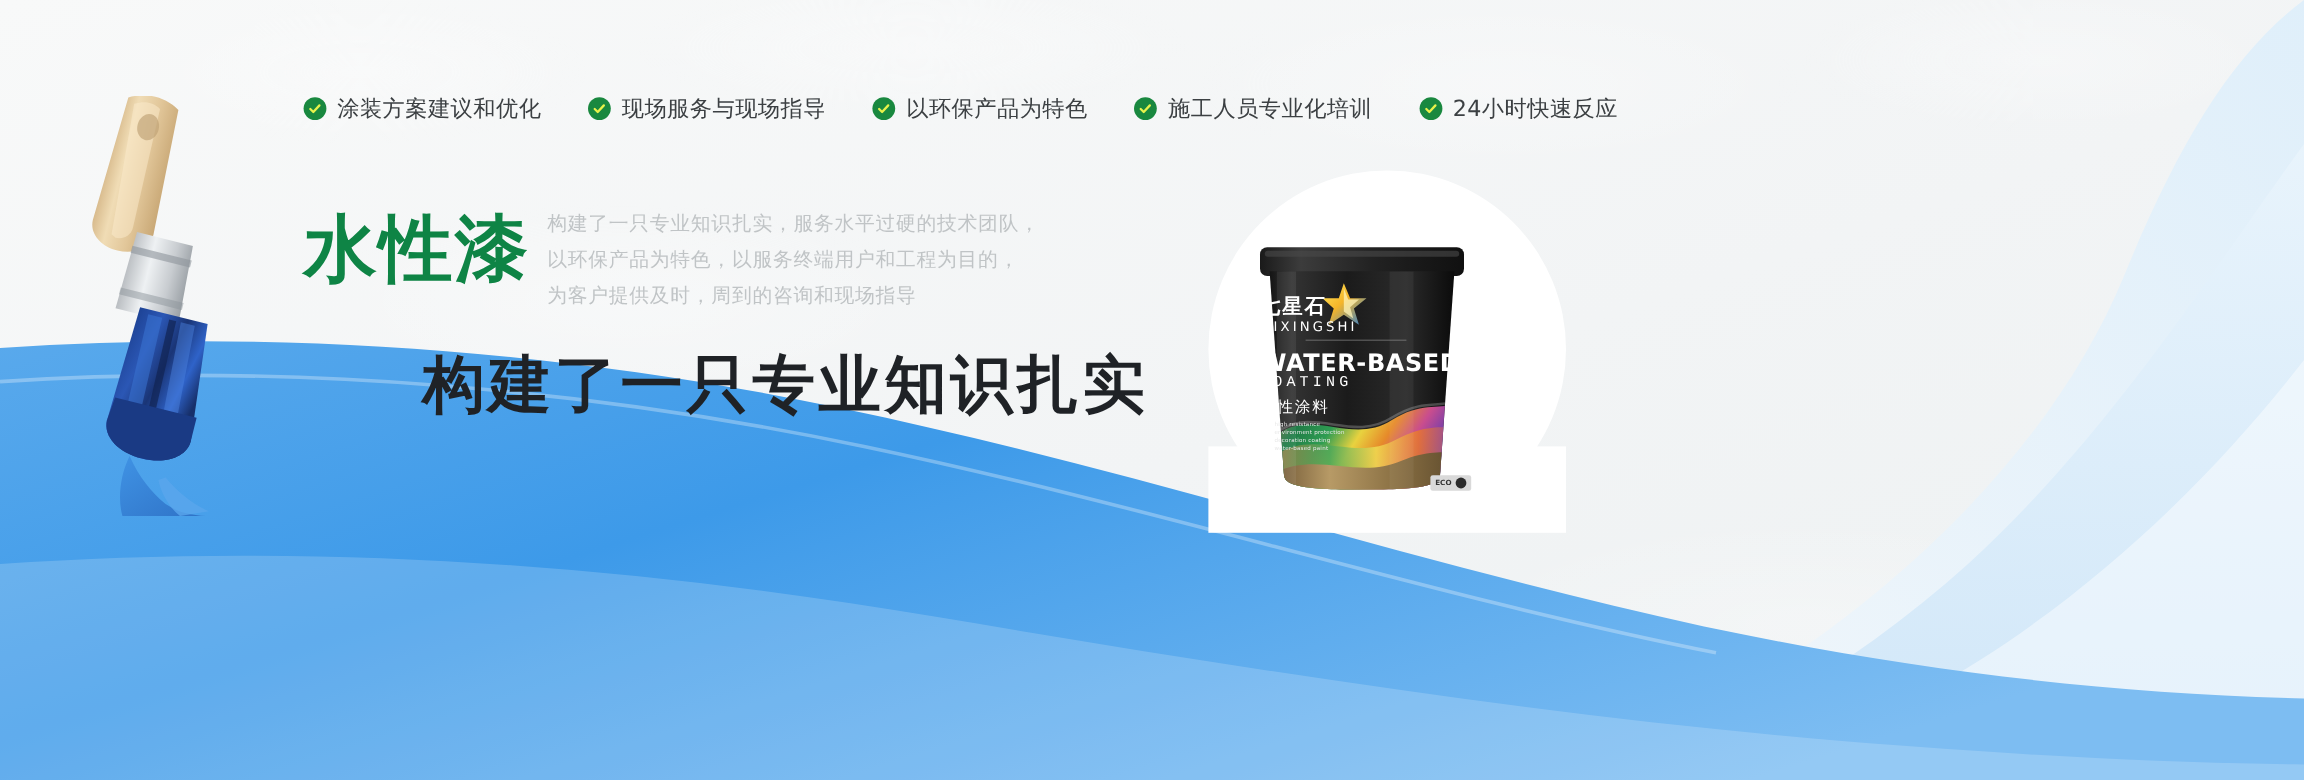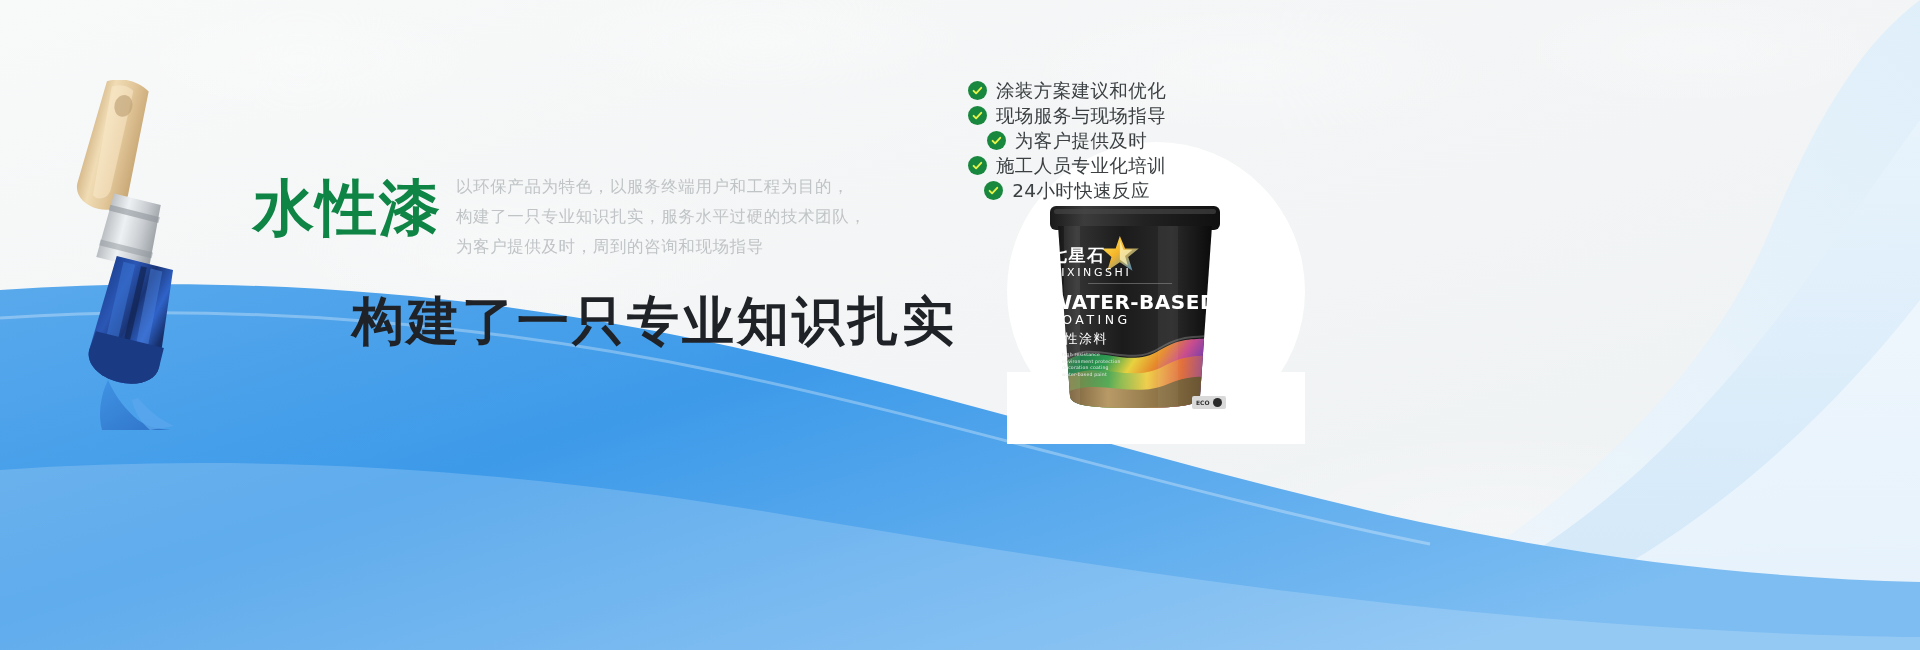--- a/index.html
+++ b/index.html
@@ -16,24 +16,23 @@
     overflow:hidden;
     background:linear-gradient(160deg,#f7f8f8 0%,#f2f4f4 45%,#eef1f1 100%);
   }
 
   
   .bg-svg { position:absolute; left:0; top:0; width:1920px; height:650px; }
 
   
   .feature-row {
     position:absolute; left:0; top:78px; width:1920px;
-    display:flex; align-items:center; justify-content:flex-start;
+    display:flex; justify-content:flex-start;
     padding-left:253px;
     z-index:30;
-    flex-direction:column;
   }
   .feature-item {
     display:flex; align-items:center; margin-right:39px; white-space:nowrap;
   }
   .check-circle {
     width:19px; height:19px; border-radius:50%;
     background:#19883f; flex:0 0 19px;
     display:flex; align-items:center; justify-content:center;
     margin-right:9px;
   }
@@ -85,21 +84,21 @@
   .bucket { position:absolute; left:1040px; top:196px; z-index:26; }
 
   .bucket-text {
     position:absolute; z-index:28; text-align:left; width:190px;
     left:1050px; color:#ffffff; white-space:nowrap;
     font-family:"DejaVu Sans","Liberation Sans",sans-serif;
   }
   .brand-cn { top:244px; font-size:17px; letter-spacing:1.5px; font-weight:bold; }
   .brand-en { top:266px; font-size:11px; letter-spacing:2.6px; }
   .prod-en  { top:290px; font-size:20px; font-weight:bold; letter-spacing:.5px; }
-  .prod-en2 { top:312px; font-size:12.5px; letter-spacing:3.5px; }
+  .prod-en2 { top:312px; font-size:12.5px; letter-spacing:3.5px;font-family:Liberation Mono, monospace; }
   .prod-cn  { top:330px; font-size:13px; letter-spacing:1.5px; }
   .prod-fine{ top:352px; font-size:4.6px; line-height:6.5px; letter-spacing:.2px;
               text-align:left; left:1062px; width:120px; color:#e8e8e8; }
   .eco-badge {
     position:absolute; left:1192px; top:396px; z-index:29;
     background:#d9d9d9; color:#333; font-size:6px; font-weight:bold;
     padding:2px 4px; border-radius:2px; display:flex; align-items:center;
     font-family:"DejaVu Sans","Liberation Sans",sans-serif;
   }
   .eco-badge .dotwrap {
@@ -227,21 +226,21 @@
           </svg>
       </span>
       <span class="feature-label">现场服务与现场指导</span>
     </div>
     <div class="feature-item">
       <span class="check-circle">
         <svg width="11" height="11" viewBox="0 0 11 11">
             <path d="M1.6 5.8 L4.1 8.3 L9.2 2.8" stroke="#e8f24b" stroke-width="1.9" fill="none" stroke-linecap="round" stroke-linejoin="round"></path>
           </svg>
       </span>
-      <span class="feature-label">为客户提供及时</span>
+      <span class="feature-label">以环保产品为特色</span>
     </div>
     <div class="feature-item">
       <span class="check-circle">
         <svg width="11" height="11" viewBox="0 0 11 11">
             <path d="M1.6 5.8 L4.1 8.3 L9.2 2.8" stroke="#e8f24b" stroke-width="1.9" fill="none" stroke-linecap="round" stroke-linejoin="round"></path>
           </svg>
       </span>
       <span class="feature-label">施工人员专业化培训</span>
     </div>
     <div class="feature-item">
@@ -250,22 +249,22 @@
             <path d="M1.6 5.8 L4.1 8.3 L9.2 2.8" stroke="#e8f24b" stroke-width="1.9" fill="none" stroke-linecap="round" stroke-linejoin="round"></path>
           </svg>
       </span>
       <span class="feature-label">24小时快速反应</span>
     </div>
   </div>
 
   <div class="headline-wrap">
     <div class="headline">水性漆</div>
     <div class="para">
+      <div>构建了一只专业知识扎实，服务水平过硬的技术团队，</div>
       <div>以环保产品为特色，以服务终端用户和工程为目的，</div>
-      <div>构建了一只专业知识扎实，服务水平过硬的技术团队，</div>
       <div>为客户提供及时，周到的咨询和现场指导</div>
     </div>
   </div>
 
   <div class="subheadline">构建了一只专业知识扎实</div>
 
   <div class="product-circle"></div>
   <div class="product-mask"></div>
 
   <svg class="bucket" width="230" height="230" viewBox="0 0 230 230">

